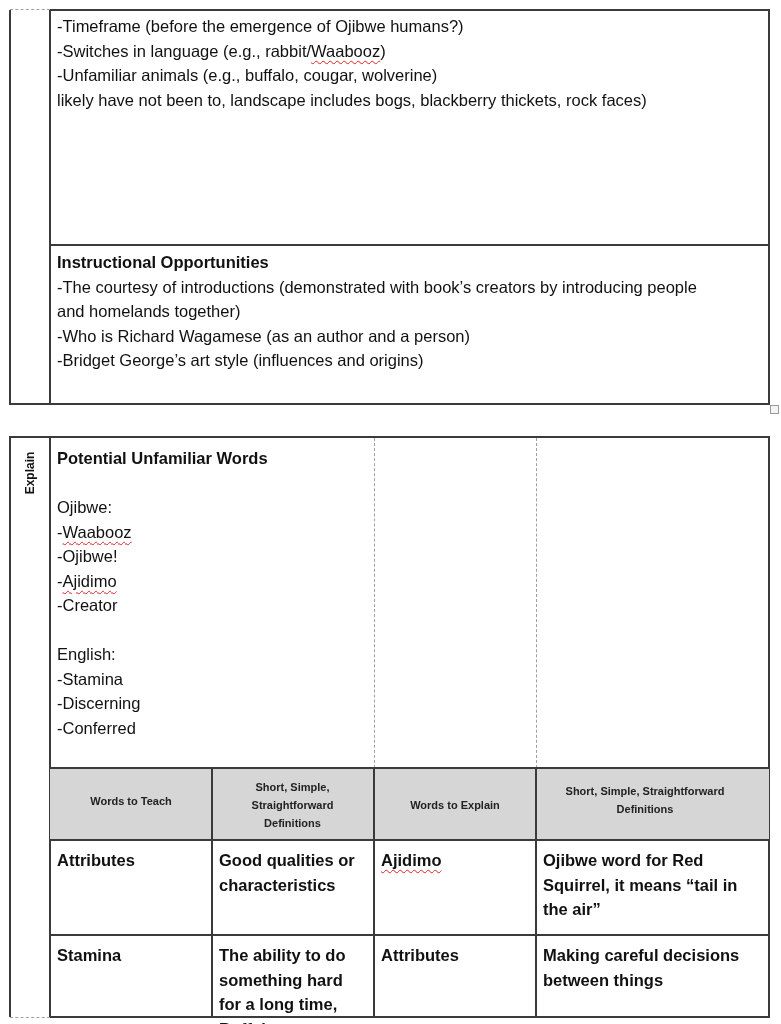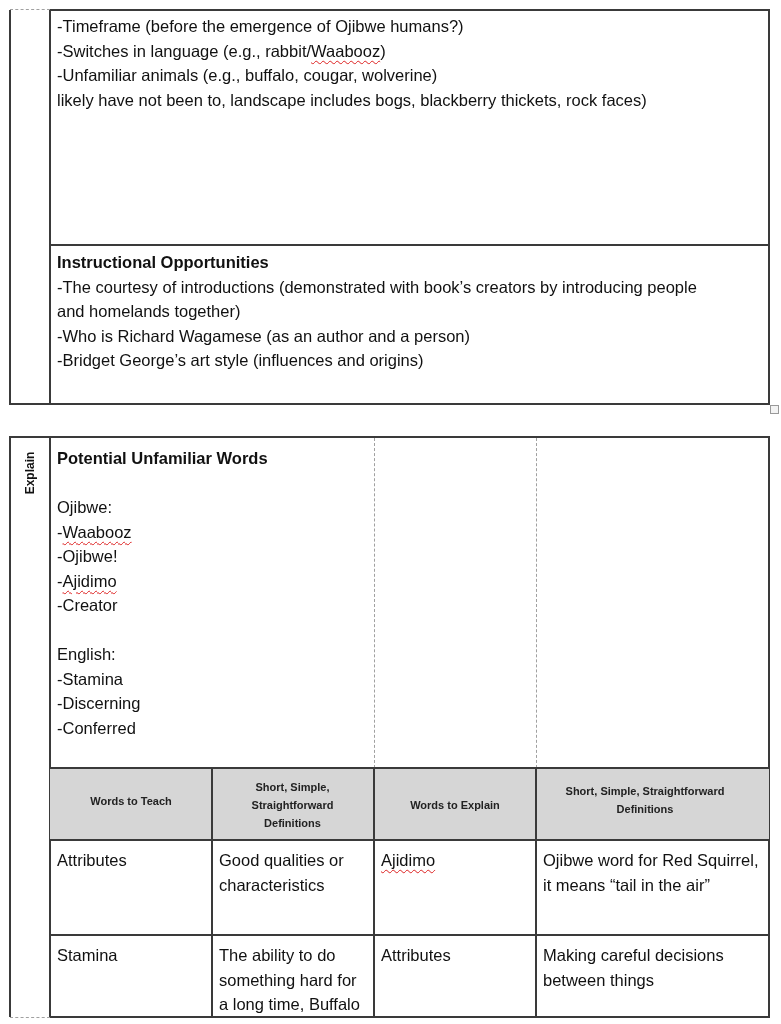--- a/index.html
+++ b/index.html
@@ -9,21 +9,21 @@
   .line-v { position:absolute; width:0; border-left:2px solid #3a3a3a; }
   .dash-h { position:absolute; height:0; border-top:1px dashed #a0a0a0; }
   .dash-v { position:absolute; width:0; border-left:1px dashed #a0a0a0; }
   .cell-text { position:absolute; font-size:16.5px; line-height:24.5px; color:#111; }
   .cell-text .title { font-weight:bold; display:block; }
   .cell-text .line { display:block; white-space:nowrap; }
   .squiggle { text-decoration: underline wavy #d22; text-underline-offset:3px; text-decoration-thickness:1px; }
   .header-bg { position:absolute; background:#d6d6d6; }
   .hdr { position:absolute; font-size:11px; font-weight:bold; line-height:18px; text-align:center;
          display:flex; align-items:center; justify-content:center; color:#222; }
-  .td { position:absolute; font-size:16.5px; line-height:24.5px; color:#111; padding:8px 6px 0 6px; box-sizing:border-box; }
+  .td { position:absolute; font-size:16.5px; line-height:24.5px; color:#111; padding:8px 6px 0 6px; box-sizing:border-box;font-weight:bold; }
   .vert-label { position:absolute; font-size:12px; font-weight:bold; transform:rotate(-90deg); transform-origin:center; white-space:nowrap; }
   .resize-handle { position:absolute; width:7px; height:7px; border:1px solid #999; background:#f3f3f3; }
 </style>
 </head>
 <body>
 
 <div>
   <div class="dash-h" style="left:10px; top:9px; width:40px;"></div>
   <div class="line-h" style="left:50px; top:9px; width:720px;"></div>
   <div class="line-v" style="left:9px; top:10px; height:395px;"></div>

